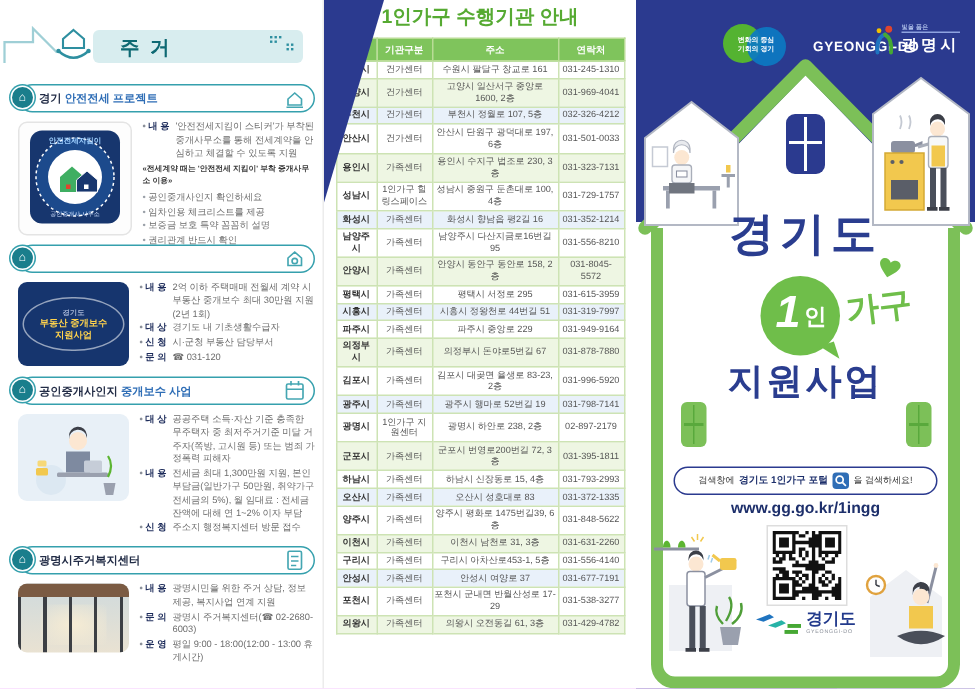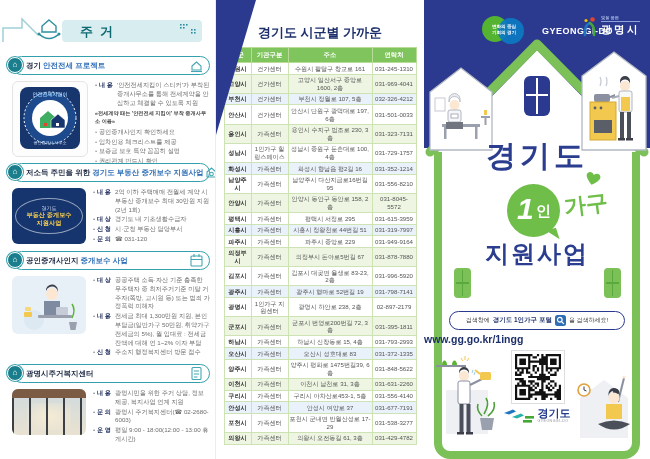--- a/index.html
+++ b/index.html
@@ -90,21 +90,21 @@
   .rp-title3{position:absolute;left:0;right:0;top:238px;text-align:center;font-size:24px;font-weight:bold;color:#2a3d8f;letter-spacing:2px;}
   .gwin{position:absolute;top:268px;width:17px;height:30px;background:#7cc058;border-radius:4px;}
   .gwin:before{content:"";position:absolute;left:50%;top:2px;bottom:2px;width:1.5px;background:#59a93c;margin-left:-.75px;}
   .gwin:after{content:"";position:absolute;top:50%;left:2px;right:2px;height:1.5px;background:#59a93c;margin-top:-.75px;}
   .gwin.l{left:30px}.gwin.r{right:29px}
   .rp-search{position:absolute;left:25px;right:25px;top:311px;height:17px;background:#fff;
     border:1.2px solid #2b3a8f;border-radius:9.5px;display:flex;align-items:center;justify-content:center;gap:3px;}
   .se-pre,.se-post{font-size:6px;color:#333;white-space:nowrap;}
   .se-key{font-size:6.5px;font-weight:bold;color:#1d2f6b;white-space:nowrap;}
   .se-btn{width:11px;height:11px;background:#2f6eb6;border-radius:2.5px;display:flex;align-items:center;justify-content:center;}
-  .rp-url{position:absolute;left:0;right:0;top:333px;font-size:10.5px;font-weight:bold;color:#1d2f6b;}
+  .rp-url{position:absolute;left:0;right:0;top:333px;text-align:center;font-size:10.5px;font-weight:bold;color:#1d2f6b;}
   .rp-qr{position:absolute;left:87px;top:350px;width:52px;height:52px;background:#fff;border:1px solid #ddd;
     display:flex;align-items:center;justify-content:center;}
   .rp-logo{position:absolute;left:0;right:0;top:408px;display:flex;align-items:center;justify-content:center;gap:4px;}
   .lg-name{font-size:11px;font-weight:bold;color:#223a8c;line-height:1;}
   .lg-en{font-size:3.5px;color:#8a8f99;letter-spacing:.5px;}
   .ill-water{position:absolute;left:10px;top:352px;}
   .ill-sit{position:absolute;right:8px;top:368px;}
 </style>
 </head>
 <body>
@@ -174,21 +174,20 @@
           <div class="blt">임차인용 체크리스트를 제공</div>
           <div class="blt">보증금 보호 특약 꼼꼼히 설명</div>
           <div class="blt">권리관계 반드시 확인</div>
         </div>
       </div>
     </div>
 
     <div class="section" style="top:163px">
       <div class="sec-pill">
         <span class="sec-badge">⌂</span>
-        <span class="sec-title"><span>저소득 주민을 위한</span> <span class="hl">경기도 부동산 중개보수 지원사업</span></span>
         <span class="sec-icon">
           <svg width="15" height="15" viewBox="0 0 15 15" fill="none" stroke="#44a6b2" stroke-width="1.1">
             <path d="M3,7 L7.5,3 L12,7 V12 H3 Z"></path>
               <circle cx="7.5" cy="9" r="1.8"></circle>
           </svg>
         </span>
       </div>
       <div class="sec-body">
         <div class="sec-img img-banner">
           <div class="banner-oval">
@@ -293,21 +292,21 @@
             </div>
         </div>
       </div>
     </div>
   </div>
 
   <div class="panel-mid">
     <svg class="mid-tri" width="46" height="140" viewBox="0 0 46 140">
       <polygon points="0,0 40,0 0,135" fill="#2b3a8f"></polygon>
     </svg>
-    <div class="mid-title1">경기도 시군별 가까운</div>
+    <div class="mid-title2">1인가구 수행기관 안내</div>
     <table class="org">
       <colgroup>
           <col style="width:27px">
           <col style="width:37px">
           <col style="width:84px">
           <col style="width:44px">
         </colgroup>
     <thead>
           <tr>
             <th>시군</th>

